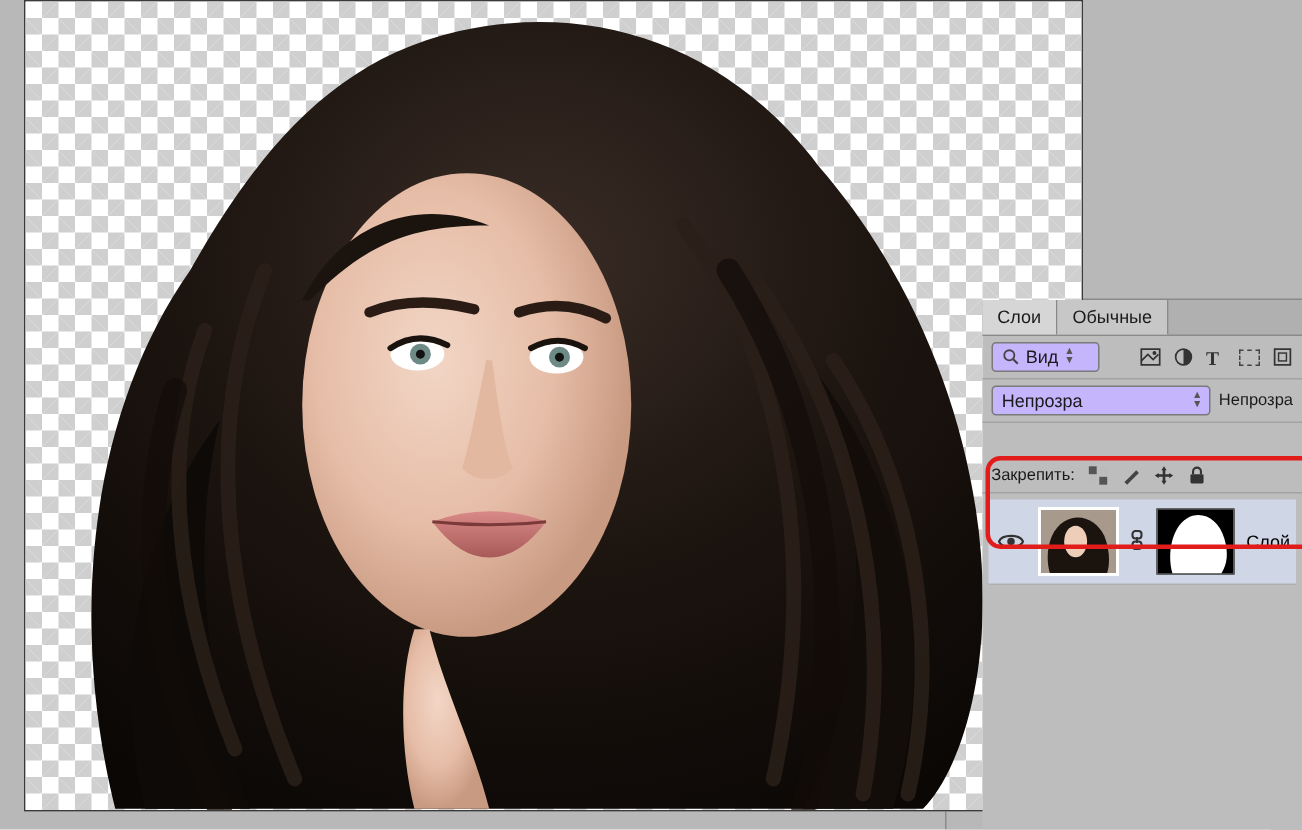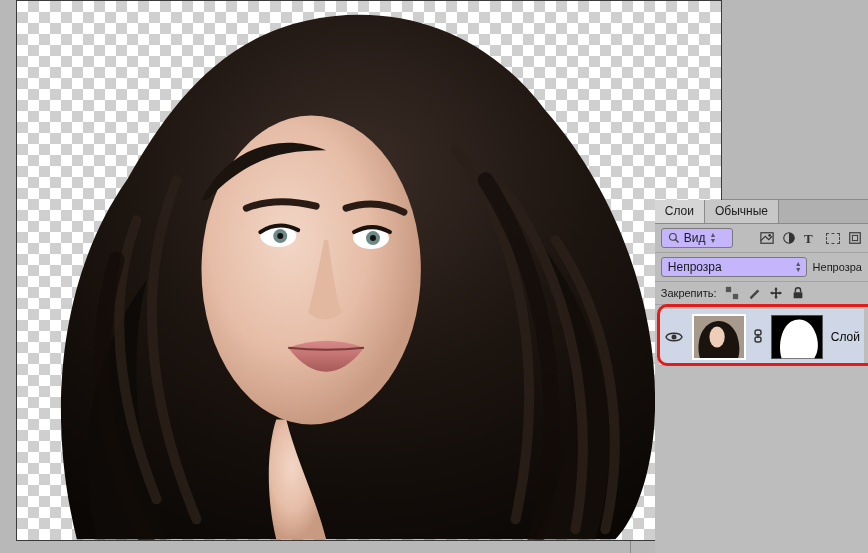--- a/index.html
+++ b/index.html
@@ -35,21 +35,21 @@
   .row { display: flex; align-items: center; padding: 4px 6px; gap: 6px; border-bottom: 1px solid #a3a3a3; }
   .combo { display: inline-flex; align-items: center; background: #c4b5fd; border: 1px solid #7a7a7a; border-radius: 3px; height: 20px; padding: 0 4px 0 6px; gap: 4px; cursor: pointer; }
   .combo .arrows { display: flex; flex-direction: column; font-size: 7px; line-height: 6px; color: #555; }
   .search-icon { width: 12px; height: 12px; }
   .row-icons { margin-left: auto; display: flex; gap: 8px; align-items: center; color: #333; }
   .row-icons svg, .lock-row svg, .row-icons span { width: 14px; height: 14px; }
   .type-icon { font-family: Georgia, serif; font-weight: bold; font-size: 13px; }
   .dashed-box { width: 14px; height: 11px; border: 1px dashed #444; }
 
   .label-small { font-size: 11px; }
-  .lock-row { display: flex; align-items: center; gap: 8px; padding: 4px 6px; border-bottom: 1px solid #a3a3a3; }
+  .lock-row { display: flex; align-items: center; gap: 8px; padding: 4px 6px; border-bottom: 1px solid #a3a3a3; margin-top: 24px; }
   .chk { width: 13px; height: 13px; border: 1px solid #666; background: #eee; }
 
   .layers { padding: 4px 4px 6px 4px; }
   .layer-item { display: flex; align-items: center; gap: 8px; padding: 6px 4px; border-bottom: 1px solid #b0b0b0; }
   .layer-item.selected { background: #cfd6e5; }
   .eye-cell { width: 22px; display: flex; justify-content: center; }
   .thumb { width: 52px; height: 44px; border: 1px solid #5a5a5a; background: #9c9488; overflow: hidden; }
   .thumb.active-sel { outline: 2px solid #fff; outline-offset: -1px; }
   .thumb svg { width: 100%; height: 100%; display: block; }
   .mask-thumb { width: 52px; height: 44px; border: 1px solid #5a5a5a; background: #000; display: flex; align-items: center; justify-content: center; }

